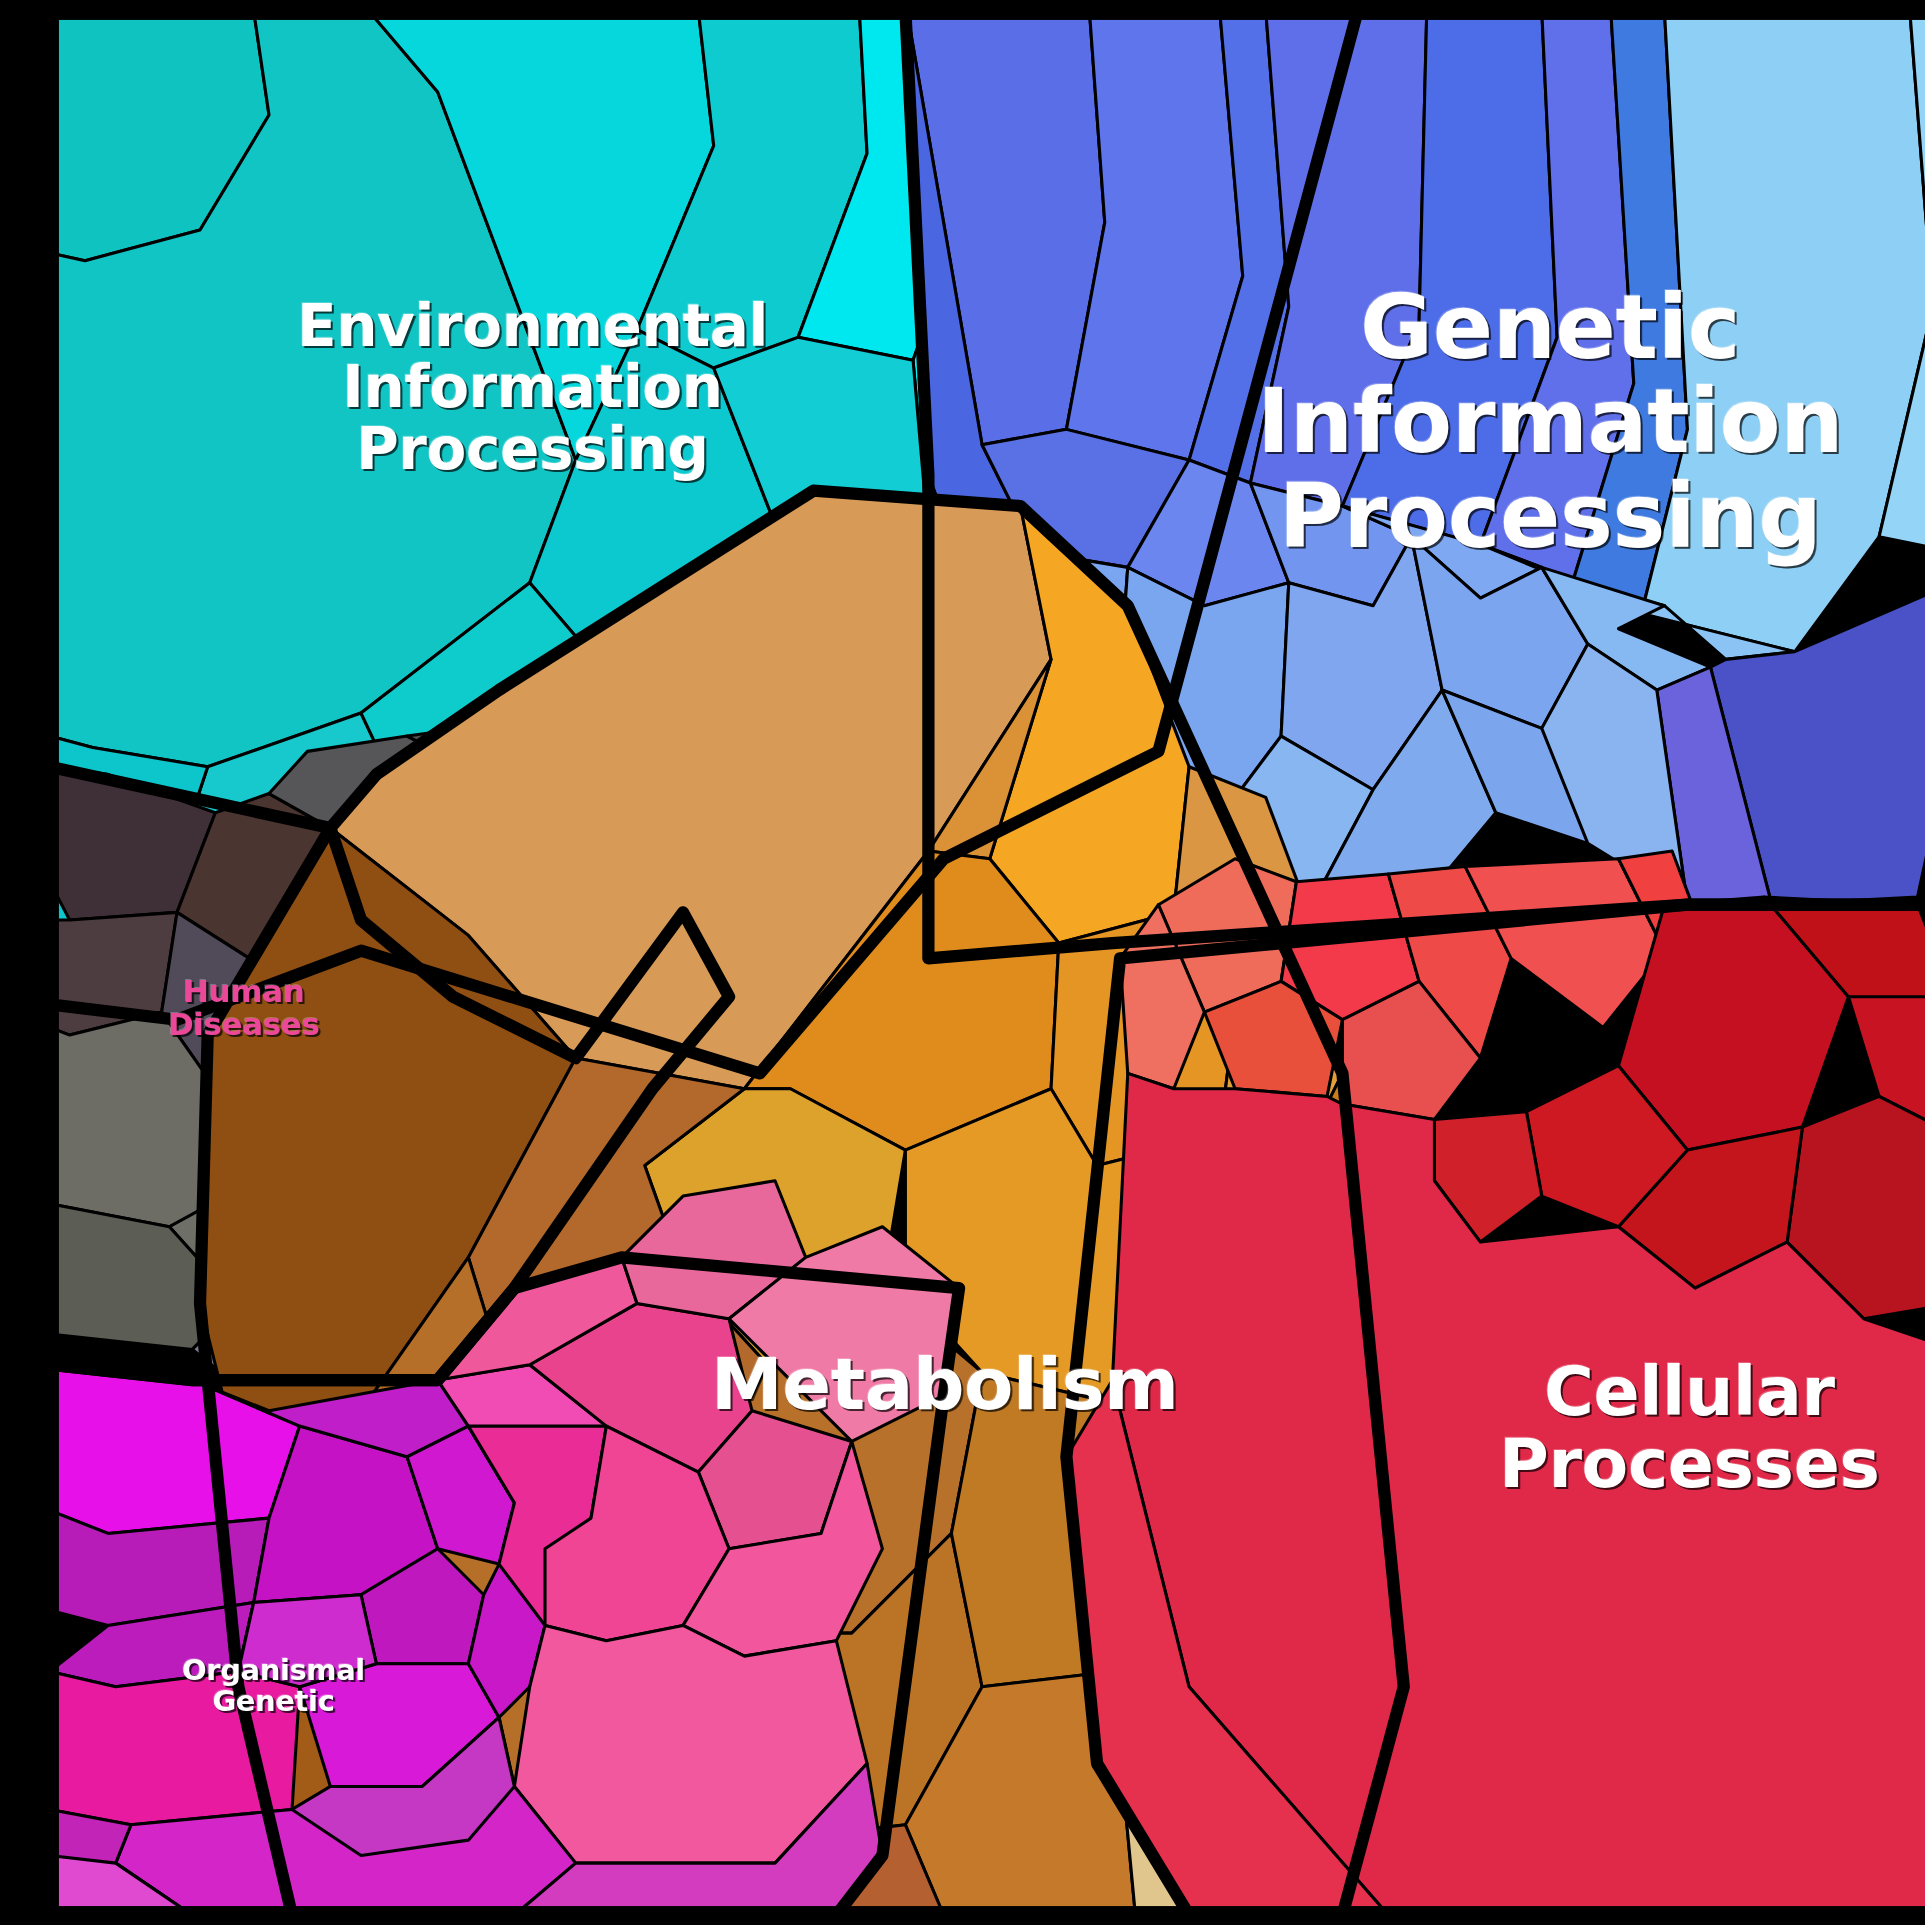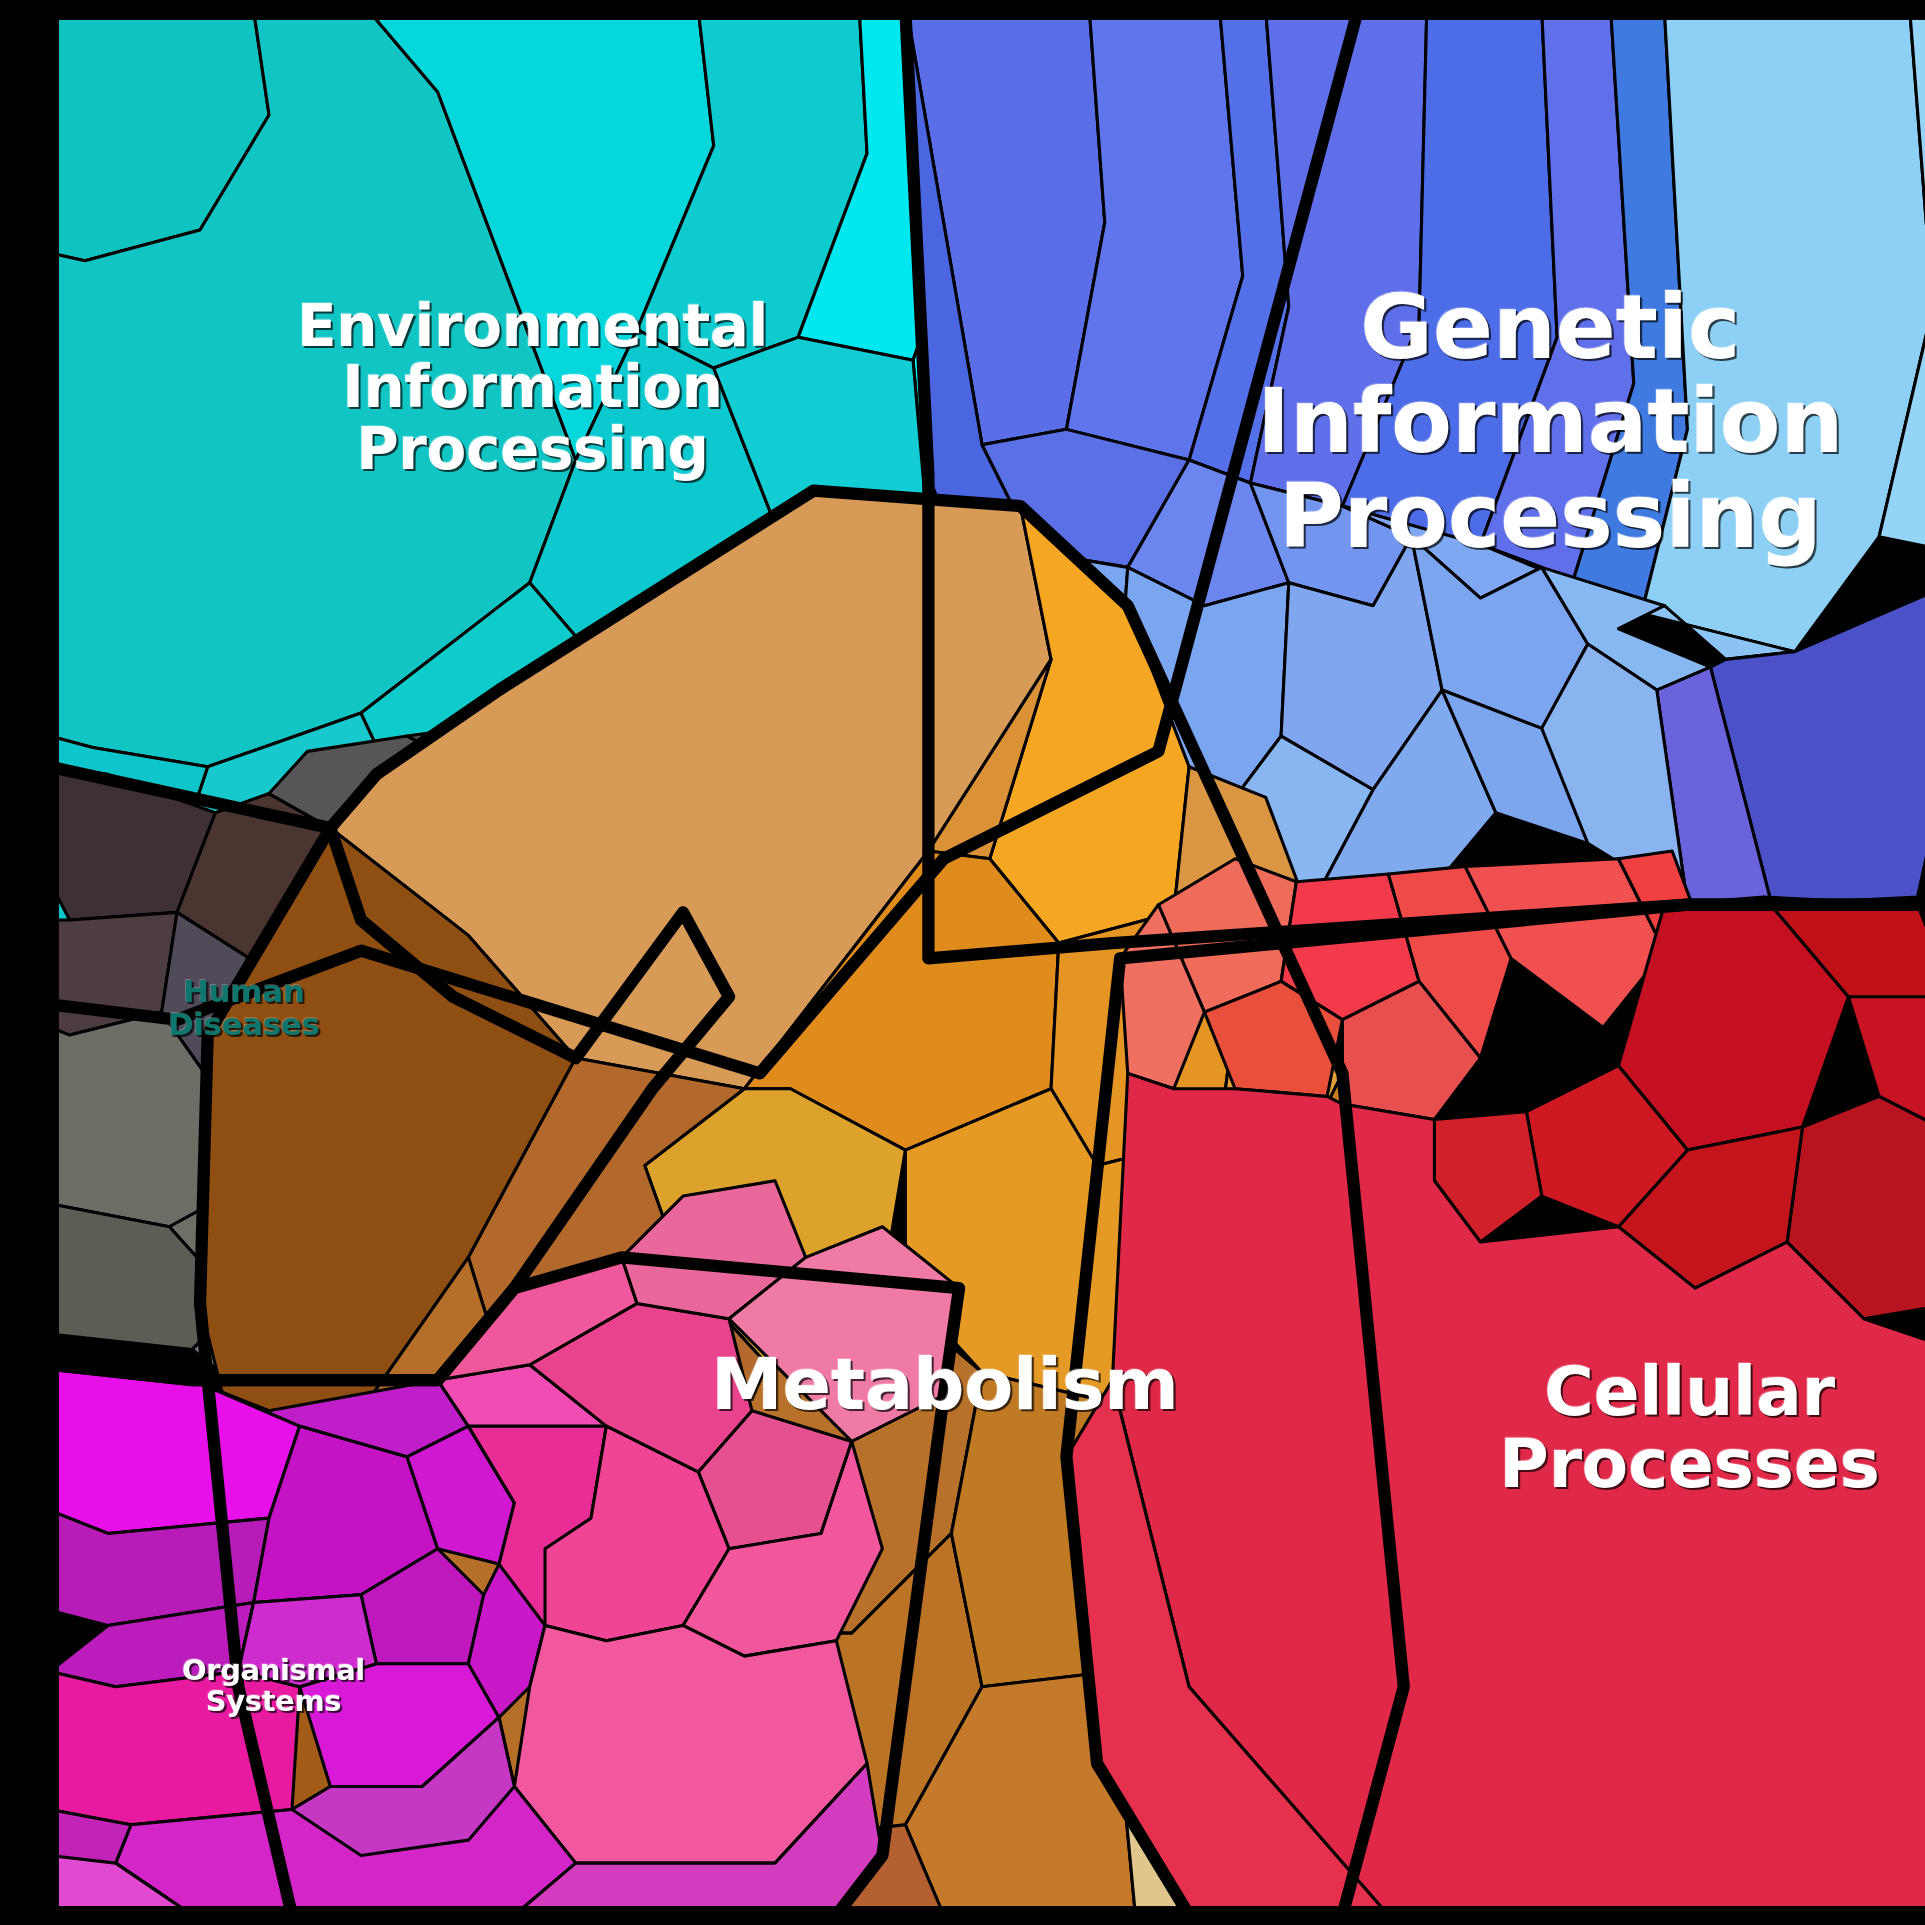--- a/index.html
+++ b/index.html
@@ -223,22 +223,22 @@
       </g>
     <rect class="frame" x="13" y="13" width="2486" height="2486"></rect>
   </svg>
 
   <div class="label" id="label-0" style="font-size: 58px; color: rgb(255, 255, 255); left: 258px; top: 296px;">Environmental
 Information
 Processing</div>
   <div class="label" id="label-1" style="font-size: 89px; color: #ffffff; left: 1218px; top: 280px;">Genetic
 Information
 Processing</div>
-  <div class="label" id="label-2" style="font-size: 31px; color: #0f766e; left: 129px; top: 975px;">Human
+  <div class="label" id="label-2" style="font-size: 31px; color: #ec4899; left: 129px; top: 975px;">Human
 Diseases</div>
   <div class="label" id="label-3" style="font-size: 72px; color: rgb(255, 255, 255); left: 672px; top: 1346px; text-align: right;">Metabolism</div>
   <div class="label" id="label-4" style="font-size: 29px; color: rgb(255, 255, 255); left: 143px; top: 1655px;">Organismal
-Systems</div>
+Genetic</div>
   <div class="label" id="label-5" style="font-size: 68px; color: rgb(255, 255, 255); left: 1460px; top: 1356px;">Cellular
 Processes</div>
 
 </div>
 
 
 </body></html>

